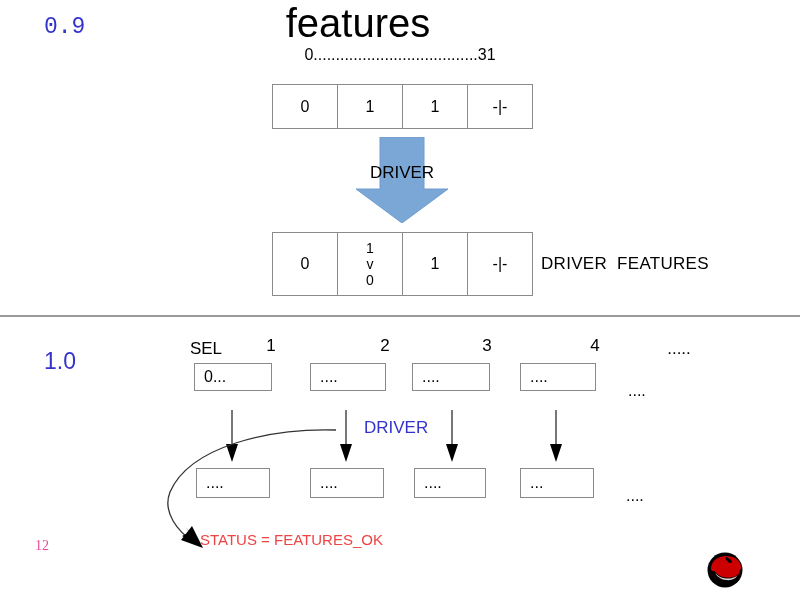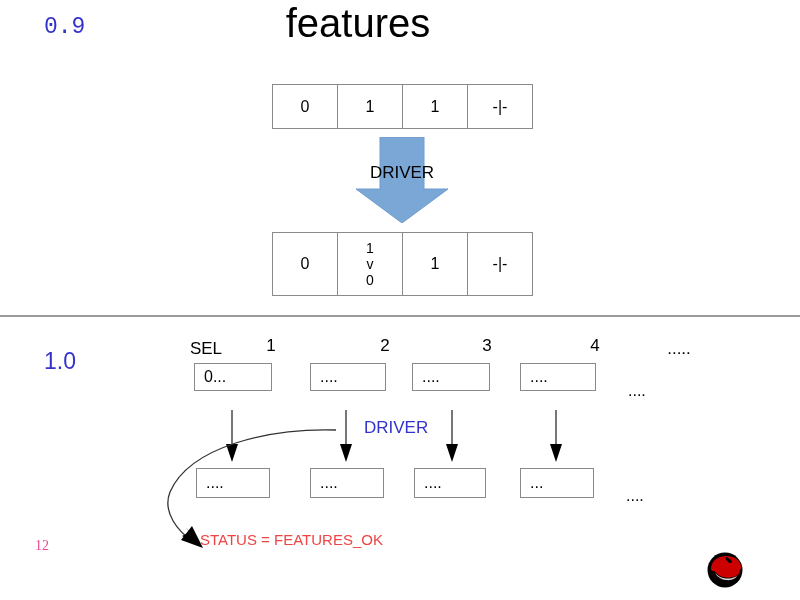--- a/index.html
+++ b/index.html
@@ -178,20 +178,21 @@
 </style>
 </head>
 <body>
 
 <div id="slide">
 
   <div class="abs" id="title">features</div>
 
   <div class="abs version" id="ver09">0.9</div>
 
+  <div class="abs" id="bitruler">0.....................................31</div>
 
   <table class="abs ftable" id="device-table">
     <tbody>
         <tr>
       <td>0</td>
       <td>1</td>
       <td>1</td>
       <td>-|-</td>
     </tr>
   </tbody>
@@ -209,20 +210,21 @@
       <td>
         <div class="stacked">1</div>
         <div class="stacked">v</div>
         <div class="stacked">0</div>
       </td>
       <td>1</td>
       <td>-|-</td>
     </tr>
   </tbody>
     </table>
+  <div class="abs sidelabel" id="driver-label">DRIVER  FEATURES</div>
 
   <div class="abs" id="divider"></div>
 
   <div class="abs version" id="ver10">1.0</div>
 
   <div class="abs hdr" id="hdr-sel">SEL</div>
   <div class="abs hdr" id="hdr-1">1</div>
   <div class="abs hdr" id="hdr-2">2</div>
   <div class="abs hdr" id="hdr-3">3</div>
   <div class="abs hdr" id="hdr-4">4</div>

